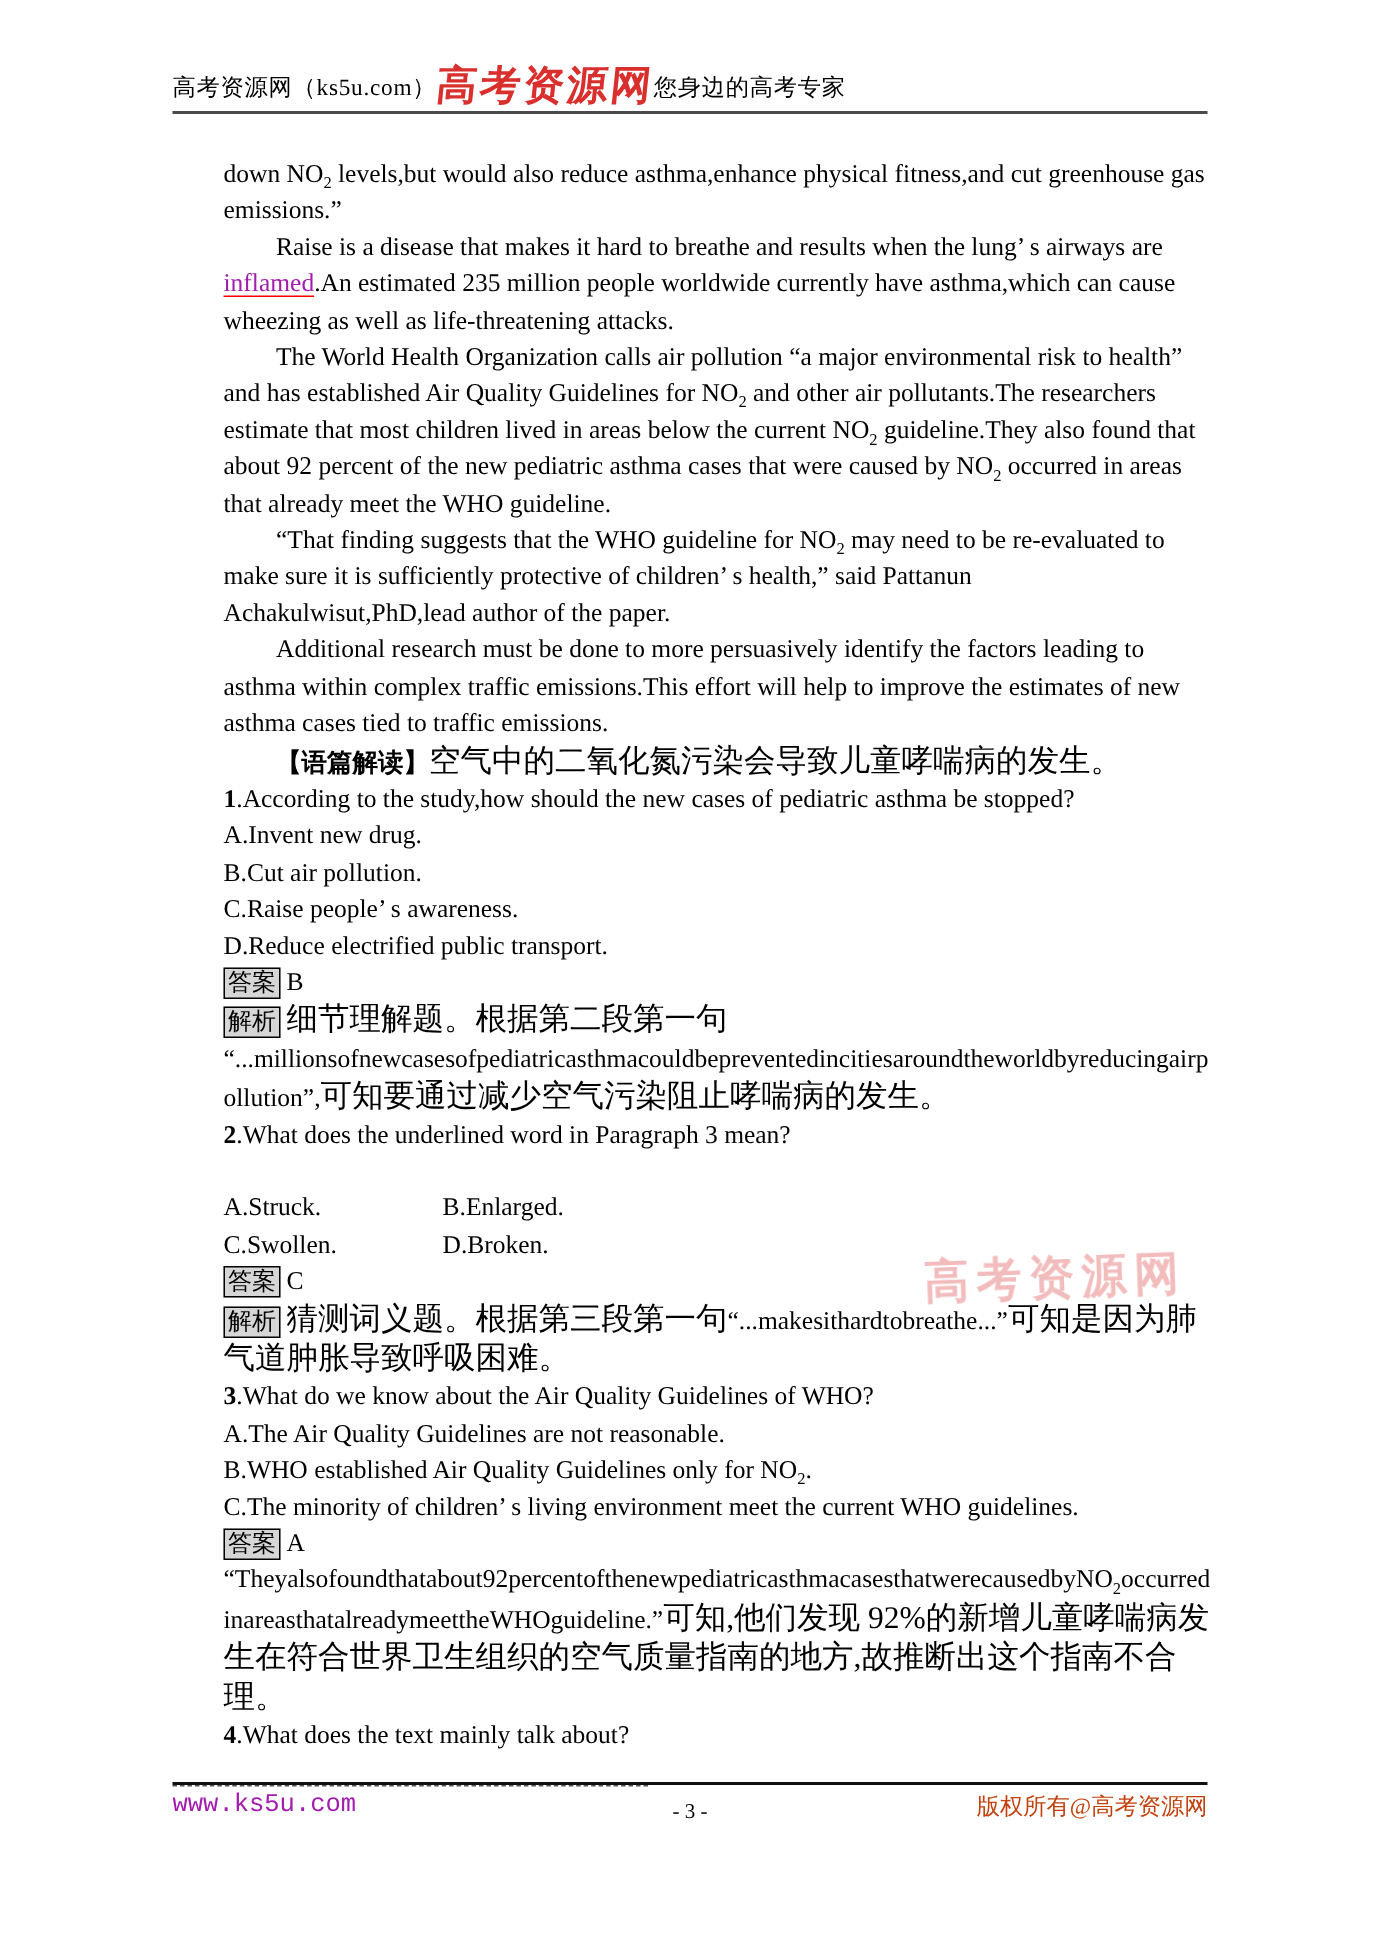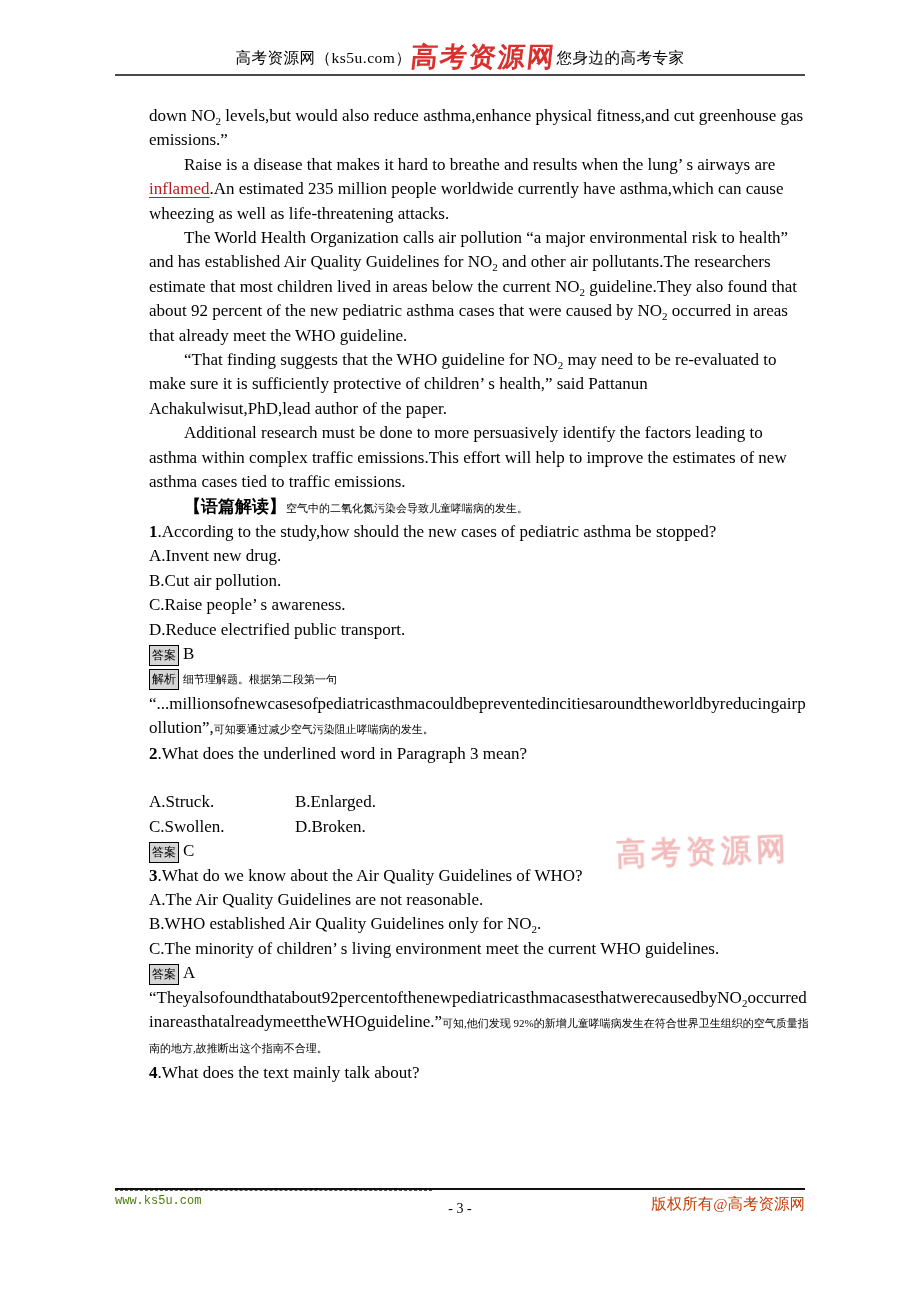--- a/index.html
+++ b/index.html
@@ -3,63 +3,63 @@
 <meta charset="utf-8">
 <style>
   html,body{margin:0;padding:0;}
   body{
     width:920px;height:1302px;position:relative;background:#ffffff;
     font-family:"Liberation Serif","DejaVu Serif",serif;color:#000;overflow:hidden;
   }
   
   .header{
     position:absolute;left:115px;top:42px;width:690px;
-    display:flex;justify-content:center;align-items:flex-end;
+    display:flex;justify-content:flex-start;align-items:flex-end;
     padding-bottom:5px;border-bottom:2px solid #4a4a4a;
   }
   .header-left,.header-right{font-size:15.5px;letter-spacing:0.5px;}
   .logo{
     font-size:27px;font-weight:bold;color:#d9302e;
     transform:skewX(-6deg);letter-spacing:2px;line-height:1;
     position:relative;top:2px;
   }
   
   .content{
     position:absolute;left:130px;top:104px;width:662px;
     font-size:17px;
     margin-left:19px;
   }
   .doc-line{line-height:24.4px;min-height:24.4px;}
   .para-indent{text-indent:35px;}
   .bold{font-weight:bold;}
-  .red-word{color:#b91c1c;text-decoration:underline;text-decoration-color:#ff0000;text-underline-offset:3px;}
+  .red-word{color:#a21caf;text-decoration:underline;text-decoration-color:#ff0000;text-underline-offset:3px;}
   sub{font-size:11px;line-height:0;}
   .label-box{
     display:inline-block;border:1px solid #000;background:#d6d6d6;
-    line-height:19px;padding:0 2px;margin-right:4px;font-size:12px;
+    line-height:19px;padding:0 2px;margin-right:4px;font-size:16px;
   }
-  .cn{font-size:11px;}
+  .cn{font-size:21px;}
   .brk{word-break:break-all;overflow-wrap:anywhere;}
   .col{display:inline-block;min-width:146px;}
   .gap-line{height:24.4px;}
   
   .watermark{
     position:absolute;left:616px;top:832px;font-size:30px;font-weight:bold;
     color:#e05a5a;opacity:0.4;transform:rotate(-2deg) scaleY(1.05);
     letter-spacing:5px;pointer-events:none;white-space:nowrap;
     filter:blur(0.4px);
   }
   
   .footer{position:absolute;left:115px;top:1188px;width:690px;}
   .footer-line{border-top:2px solid #111;position:relative;height:0;}
   .footer-dash{position:absolute;left:0;top:0;width:46%;border-top:1px dashed #555;}
   .footer-row{position:relative;margin-top:4px;height:24px;}
   .footer-left{
-    position:absolute;left:0;top:0;color:#4d7c0f;
-    font-family:"Liberation Mono","DejaVu Sans Mono",monospace;font-size:12px;
+    position:absolute;left:0;top:0;color:#a21caf;
+    font-family:"Liberation Mono","DejaVu Sans Mono",monospace;font-size:17px;
   }
   .footer-center{
     position:absolute;left:50%;transform:translateX(-50%);top:7px;
     font-size:14px;color:#000;
   }
   .footer-right{position:absolute;right:0;top:0;color:#c2410c;font-size:15.5px;}
 </style>
 </head>
 <body>
 
@@ -84,20 +84,21 @@
       <div class="doc-line line"><span>C.Raise people’ s awareness.</span></div>
       <div class="doc-line line"><span>D.Reduce electrified public transport.</span></div>
       <div class="doc-line line"><span class="label-box">答案</span><span>B</span></div>
       <div class="doc-line line"><span class="label-box">解析</span><span class="cn">细节理解题。根据第二段第一句</span></div>
       <div class="doc-line para"><span class="brk">“...millionsofnewcasesofpediatricasthmacouldbepreventedincitiesaroundtheworldbyreducingairpollution”,</span><span class="cn">可知要通过减少空气污染阻止哮喘病的发生。</span></div>
       <div class="doc-line line"><span class="bold">2</span><span>.What does the underlined word in Paragraph 3 mean?</span></div>
       <div class="doc-line gap-line"></div>
       <div class="doc-line cols"><span class="col">A.Struck.</span><span class="col">B.Enlarged.</span></div>
       <div class="doc-line cols"><span class="col">C.Swollen.</span><span class="col">D.Broken.</span></div>
       <div class="doc-line line"><span class="label-box">答案</span><span>C</span></div>
+      <div class="doc-line para"><span class="label-box">解析</span><span class="cn">猜测词义题。根据第三段第一句</span><span class="brk">“...makesithardtobreathe...”</span><span class="cn">可知是因为肺气道肿胀导致呼吸困难。</span></div>
       <div class="doc-line line"><span class="bold">3</span><span>.What do we know about the Air Quality Guidelines of WHO?</span></div>
       <div class="doc-line line"><span>A.The Air Quality Guidelines are not reasonable.</span></div>
       <div class="doc-line line"><span>B.WHO established Air Quality Guidelines only for NO</span><sub>2</sub><span>.</span></div>
       <div class="doc-line line"><span>C.The minority of children’ s living environment meet the current WHO guidelines.</span></div>
       <div class="doc-line line"><span class="label-box">答案</span><span>A</span></div>
       <div class="doc-line para"><span class="brk">“Theyalsofoundthatabout92percentofthenewpediatricasthmacasesthatwerecausedbyNO</span><sub>2</sub><span class="brk">occurredinareasthatalreadymeettheWHOguideline.”</span><span class="cn">可知,他们发现 92%的新增儿童哮喘病发生在符合世界卫生组织的空气质量指南的地方,故推断出这个指南不合理。</span></div>
       <div class="doc-line line"><span class="bold">4</span><span>.What does the text mainly talk about?</span></div>
     </div>
 
   <div class="watermark">高考资源网</div>

